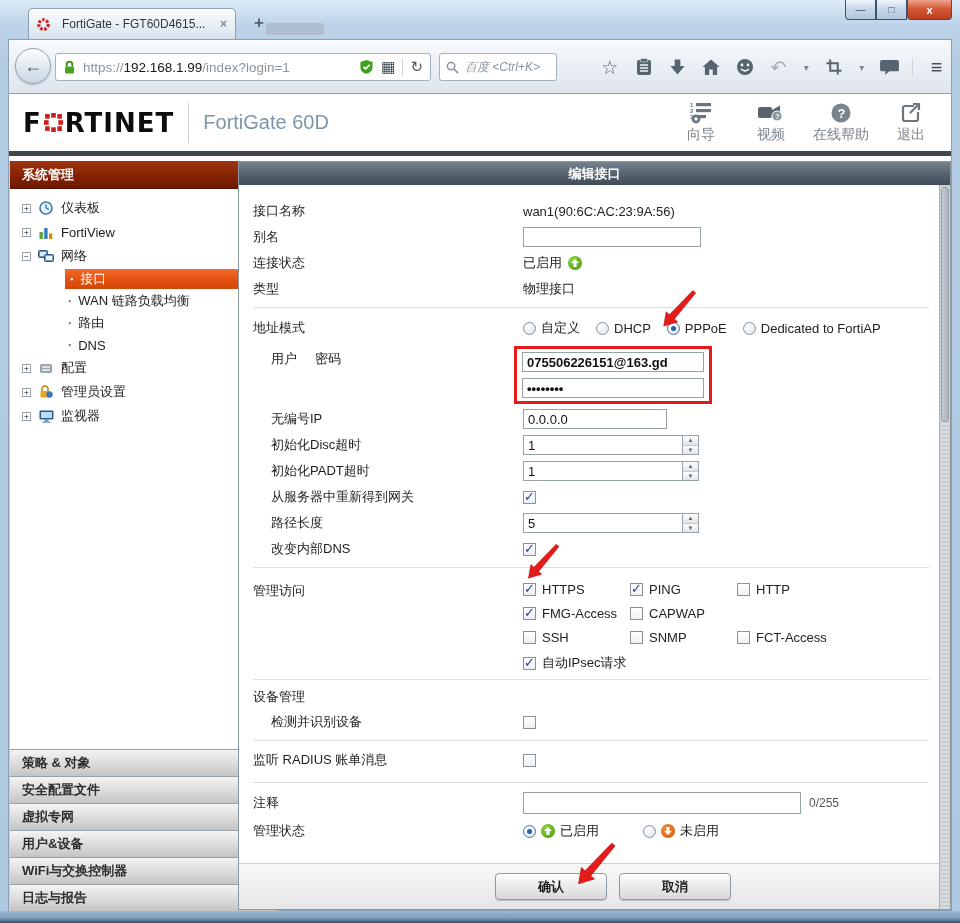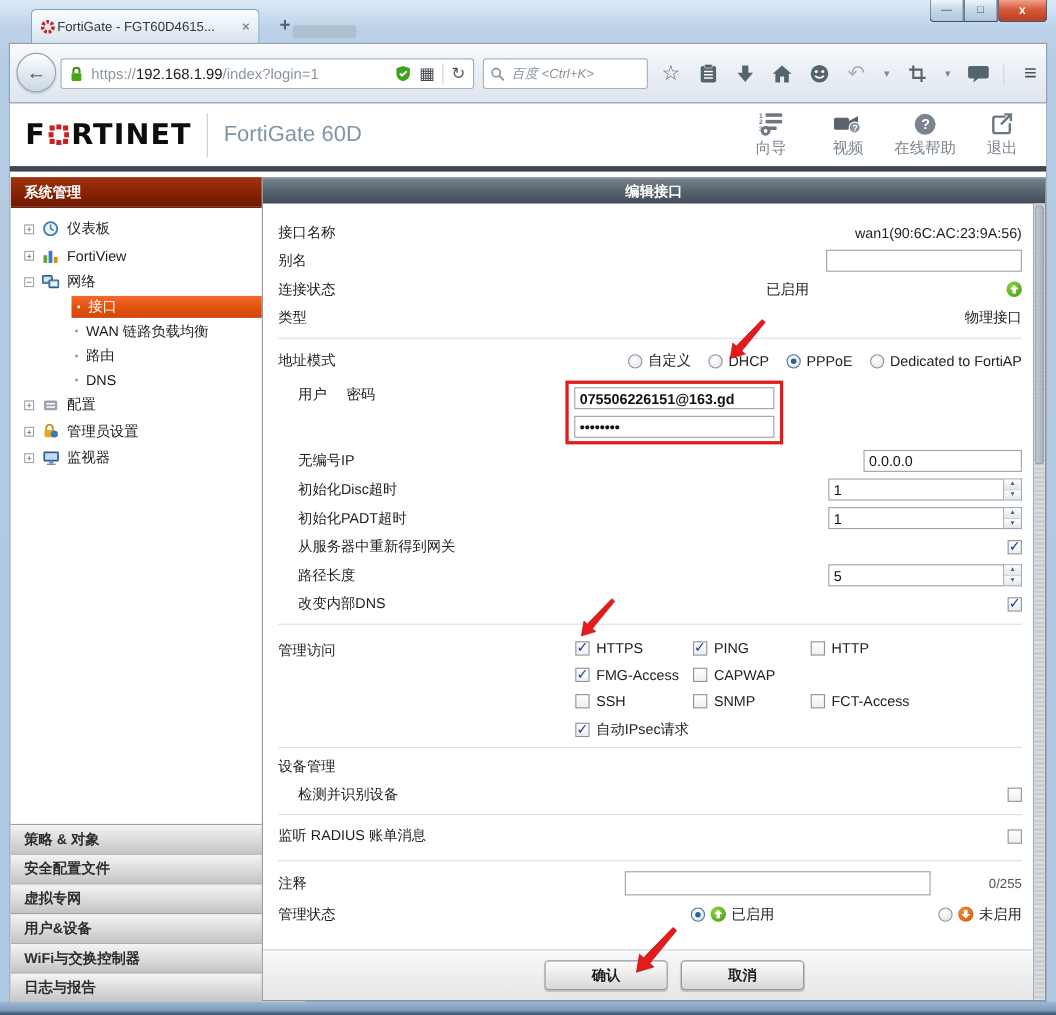--- a/index.html
+++ b/index.html
@@ -20,21 +20,21 @@
   .wbtn.close { width:45px; border-radius:0 0 4px 4px;
           background:linear-gradient(#f2a08c,#d9603f 45%,#b83category4,#c2482a);
           background:linear-gradient(#f0a28e,#d65a38 45%,#bb3d1e); color:#fff; font-weight:bold; font-size:11px;}
   .wbtn.min  { border-radius:0 0 0 4px; }
   .bottomedge { position:absolute; left:0; bottom:0; width:960px; height:12px;
     background:linear-gradient(#9db8d4,#7e9cbc 60%,#2f4a66); z-index:25;}
   
   .tab { position:absolute; left:28px; top:8px; width:208px; height:31px; z-index:6;
     background:linear-gradient(#fbfdfe,#e2ebf3 70%,#d7e2ec);
     border:1px solid #8ba0b6; border-bottom:none; border-radius:5px 5px 0 0;
-    display:flex; align-items:center; padding:0 8px; gap:2px; }
+    display:flex; align-items:center; padding:0 8px; gap:12px; }
   .tab-title { font-size:12px; color:#30373e; white-space:nowrap; overflow:hidden; flex:1; }
   .tab-close { color:#7d8a96; font-size:12px; font-weight:bold; cursor:default; }
   .newtab { position:absolute; left:245px; top:15px; width:28px; height:18px; z-index:6;
     color:#53616e; font-size:17px; font-weight:bold; text-align:center; line-height:16px; }
   .smudge { position:absolute; left:266px; top:23px; width:58px; height:12px; z-index:5;
     background:#a9b6c2; opacity:.65; border-radius:3px; }
   
   .navbar { position:absolute; left:8px; top:39px; width:944px; height:55px; z-index:4;
     background:linear-gradient(#f8fafc,#e9eef4 55%,#dde5ee);
     border:1px solid #8ba0b6; }
@@ -43,21 +43,21 @@
     border:1px solid #8fa2b4; box-shadow:0 1px 2px rgba(0,0,0,.2);
     display:flex; align-items:center; justify-content:center; color:#4e5a64; font-size:18px; font-weight:bold;}
   .urlbar { position:absolute; left:46px; top:13px; width:376px; height:28px;
     background:#fff; border:1px solid #a5b1bd; border-radius:3px;
     display:flex; align-items:center; padding:0 7px; gap:7px; }
   .urltext { flex:1; font-size:13.5px; white-space:nowrap; overflow:hidden; }
   .urltext .scheme { color:#8a959f; }
   .urltext .host { color:#16181a; }
   .urltext .path { color:#8a959f; }
   .vdiv { width:1px; height:18px; background:#ccd4da; }
-  .searchbar { position:absolute; left:430px; top:13px; width:150px; height:28px;
+  .searchbar { position:absolute; left:430px; top:13px; width:118px; height:28px;
     background:#fff; border:1px solid #a5b1bd; border-radius:3px;
     display:flex; align-items:center; padding:0 6px; gap:6px; }
   .searchph { font-size:12px; font-style:italic; color:#8a959f; white-space:nowrap; }
   .navicons { position:absolute; left:590px; top:12px; width:348px; height:30px;
     display:flex; align-items:center; gap:12px; }
   .nico { display:flex; align-items:center; justify-content:center; width:22px; height:24px;
     color:#566470; font-size:19px; }
   .nico.small { width:10px; font-size:10px; color:#7c8894; }
   .nico.dim { opacity:.45; }
   .hamb { font-size:20px; font-weight:bold; color:#45525e; letter-spacing:-1px;}
@@ -101,21 +101,21 @@
     background:#fff; border:1px solid #8c97a2; }
   .pheader { height:23px; line-height:23px; text-align:center; color:#fff; font-weight:bold;
     background:linear-gradient(#76828e,#5a6672 45%,#414c58); }
   .pscroll { position:absolute; right:0; top:23px; bottom:0; width:11px;
     border-left:1px solid #a8b0b8;
     background:repeating-linear-gradient(0deg,#d8dcdf 0 2px,#c9cdd1 2px 4px); }
   .pthumb { position:absolute; left:1px; top:2px; width:8px; height:235px; border-radius:3px;
     background:linear-gradient(90deg,#c4cad0,#a9b1b9); border:1px solid #98a0a8; }
   .pcontent { position:absolute; left:0; top:23px; right:11px; bottom:46px;
     padding:13px 10px 0 14px; overflow:hidden; }
-  .row { display:flex; align-items:center; height:26px;justify-content:space-between; }
+  .row { display:flex; align-items:center; height:26px; }
   .lbl { width:270px; flex-shrink:0; color:#1e1e1e; }
   .lbl.ind { padding-left:18px; }
   .sechead { height:24px; display:flex; align-items:center; color:#1e1e1e; }
   hr.sep { border:none; border-top:1px solid #ddd; margin:5px 0; }
   input.ti, textarea.ta { height:20px; border:1px solid #98a2ac; font-size:13px; padding:1px 4px;
     color:#101010; font-family:"Liberation Sans", sans-serif; background:#fff; }
   input.w-alias { width:178px; }
   input.w-cred { width:182px; font-weight:bold; }
   input.w-ip { width:144px; }
   input.w-spin { width:160px; }

